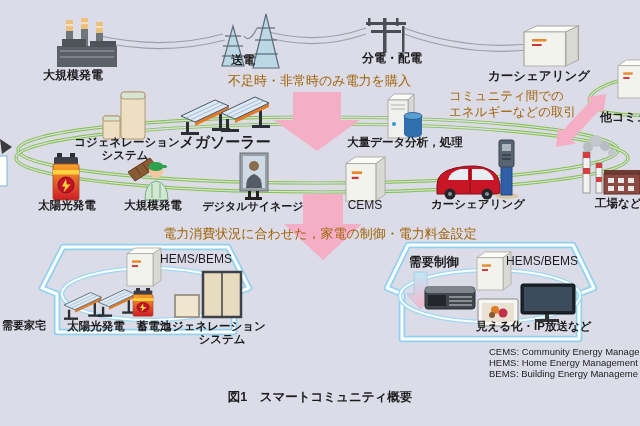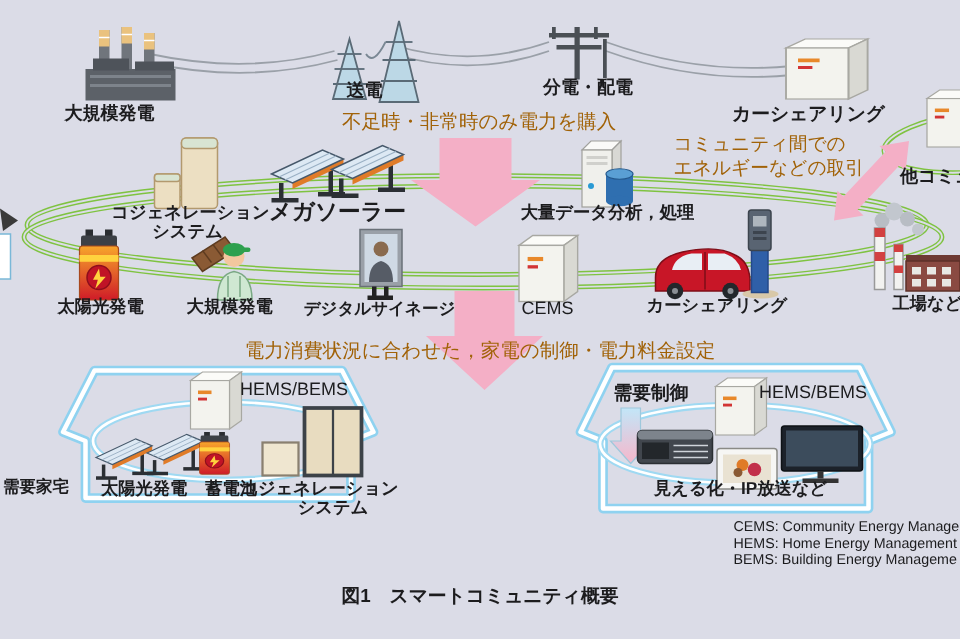--- a/index.html
+++ b/index.html
@@ -278,21 +278,21 @@
 
 <div class="lb" style="left:2px;top:319px;font-size:11px">需要家宅</div>
 <div class="lb en" style="left:160px;top:253px;font-size:12px">HEMS/BEMS</div>
 <div class="lb c" style="left:46px;top:320px;width:100px;font-size:11.5px">太陽光発電</div>
 <div class="lb c" style="left:110px;top:320px;width:88px;font-size:11.5px">蓄電池</div>
 <div class="lb c" style="left:153px;top:320px;width:120px;font-size:11.5px">コジェネレーション</div>
 <div class="lb c" style="left:162px;top:333px;width:120px;font-size:11.5px">システム</div>
 
 <div class="lb" style="left:409px;top:255px;font-size:12.5px">需要制御</div>
 <div class="lb en" style="left:506px;top:255px;font-size:12px">HEMS/BEMS</div>
-<div class="lb" style="left:436px;top:320px;font-size:11.5px">見える化・IP放送など</div>
+<div class="lb" style="left:476px;top:320px;font-size:11.5px">見える化・IP放送など</div>
 
 <div class="lb en" style="left:489px;top:347px;font-size:9.5px">CEMS: Community Energy Manage</div>
 <div class="lb en" style="left:489px;top:358px;font-size:9.5px">HEMS: Home Energy Management</div>
 <div class="lb en" style="left:489px;top:369px;font-size:9.5px">BEMS: Building Energy Manageme</div>
 
 <div class="lb c" style="left:150px;top:390px;width:340px;font-size:12.5px">図1　スマートコミュニティ概要</div>
 
 </div>
 
 </body></html>

